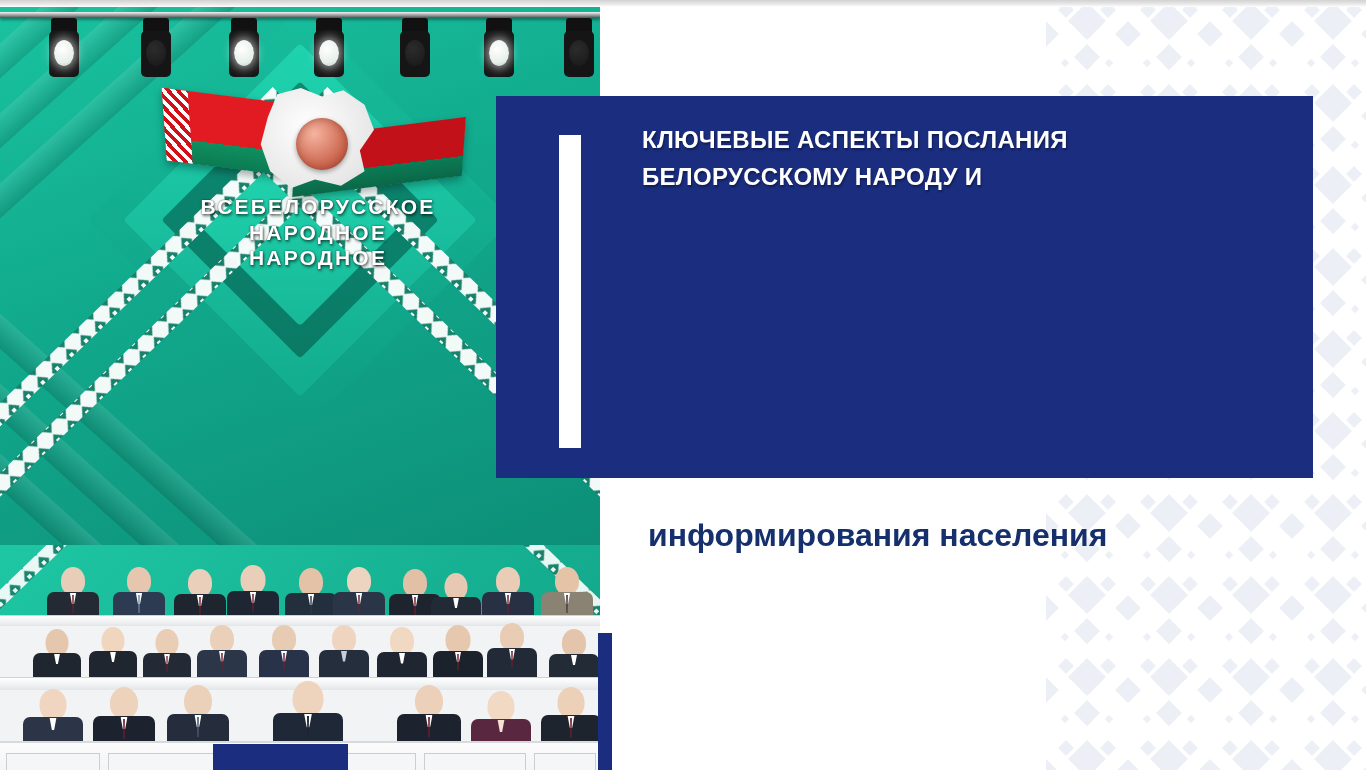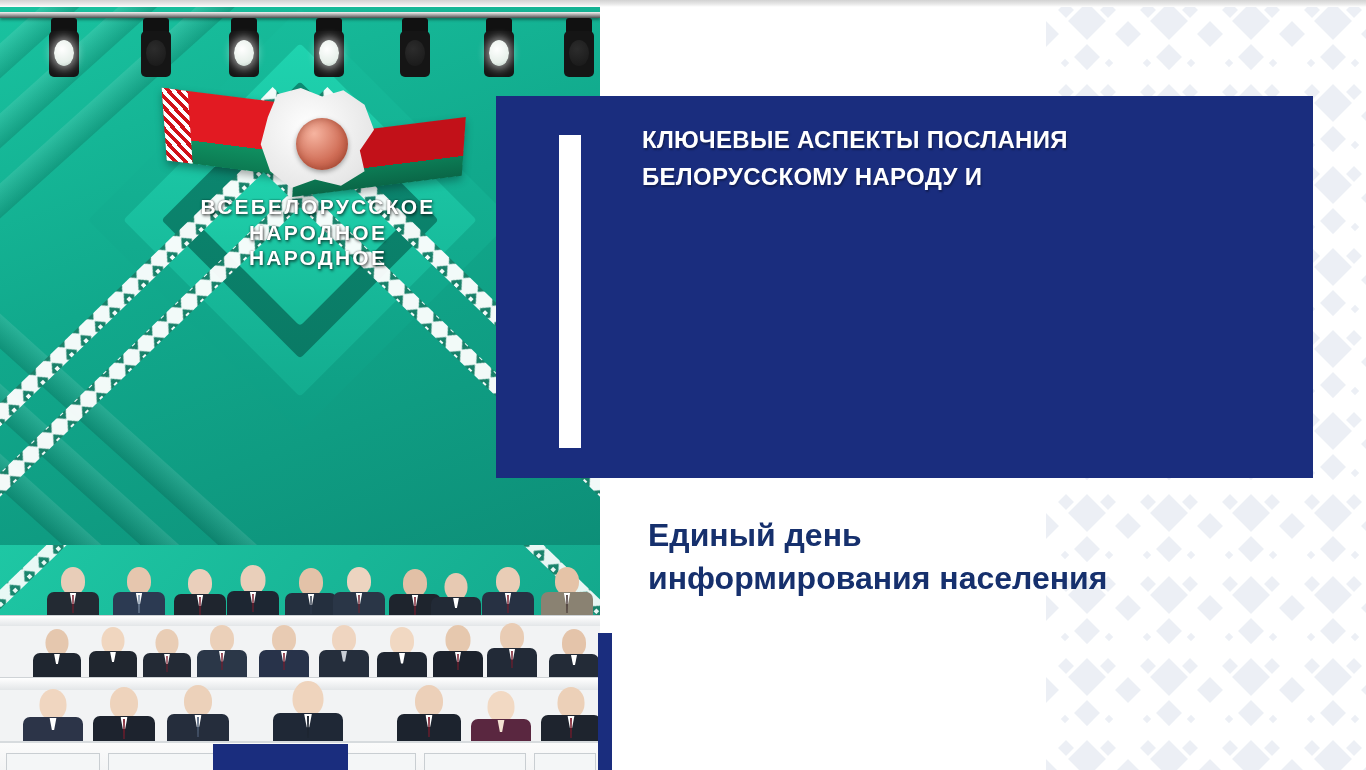--- a/index.html
+++ b/index.html
@@ -493,18 +493,17 @@
 
   <div class="title-box">
     <div class="title-bar"></div>
     <div class="title-text">
       <div>КЛЮЧЕВЫЕ АСПЕКТЫ ПОСЛАНИЯ</div>
       <div>БЕЛОРУССКОМУ НАРОДУ И</div>
     </div>
   </div>
 
   <div class="subtitle">
-    <div>Единый день</div>
     <div>информирования населения</div>
   </div>
 
 
 </div>
 
 </body></html>

